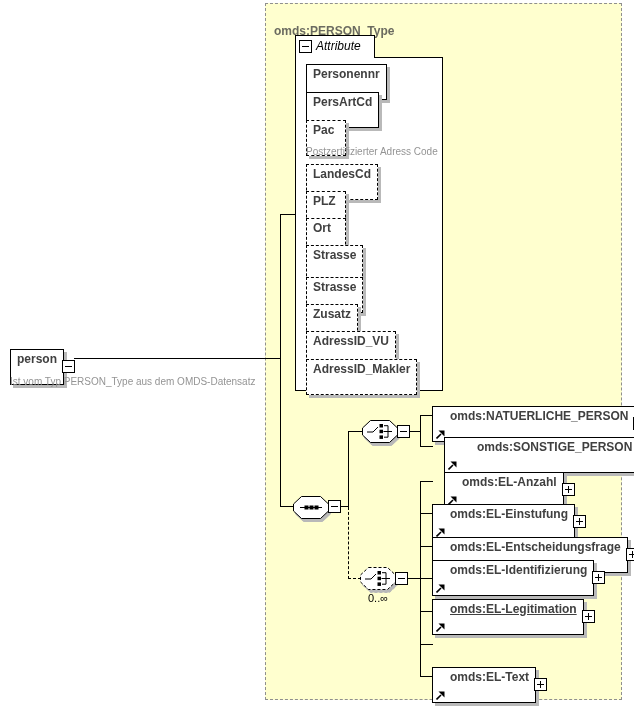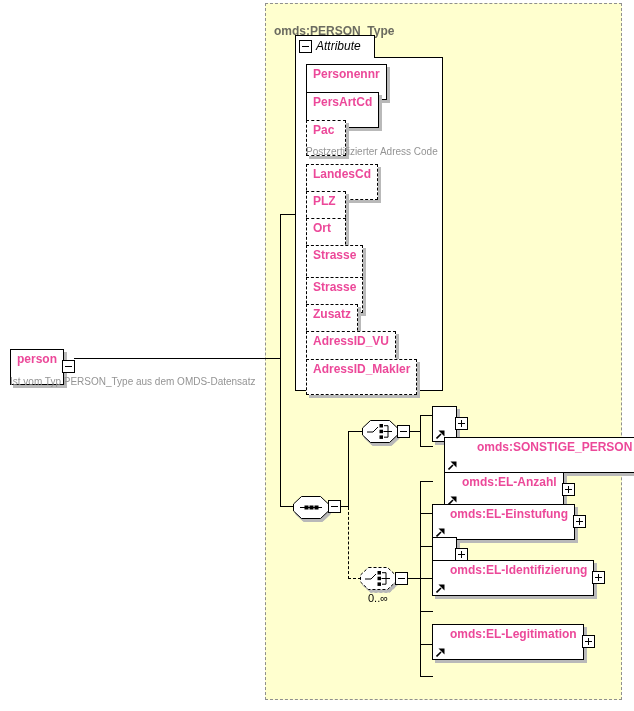--- a/index.html
+++ b/index.html
@@ -12,21 +12,21 @@
     position:absolute;left:265px;top:3px;width:357px;height:697px;
     background:#FFFFCF;border:1px dashed #8f8f8f;box-sizing:border-box;
   }
   .type-title{
     position:absolute;left:8px;top:7px;font-size:12px;font-weight:bold;color:#6b6b60;margin-top:13px;
   }
   
   .node{
     position:absolute;height:36px;line-height:18px;box-sizing:border-box;
     background:#fff;border:1px solid #000;padding:0 6px;
-    font-size:12px;font-weight:bold;color:#ec4899;white-space:nowrap;
+    font-size:12px;font-weight:bold;color:#404040;white-space:nowrap;
     box-shadow:3px 3px 0 #b9b9b9;z-index:3;display:inline-block;
   }
   .node.dashed{border-style:dashed;}
   .attr-min{min-width:40px;}
   .el-node{padding-left:17px;padding-right:6px;}
   .arrow{position:absolute;left:3px;bottom:2px;width:9px;height:9px;}
   
   .attr-body{
     position:absolute;left:295px;top:57px;width:148px;height:334px;
     background:#fff;border:1px solid #000;box-sizing:border-box;z-index:2;
@@ -143,20 +143,21 @@
     <line x1="21.5" y1="11.5" x2="30" y2="11.5" stroke="#000"></line>
   </svg>
   <span class="toggle" style="left:395px;top:572px;"></span>
   <div class="occ-label" style="left:358px;top:592px;">0..∞</div>
 
   <div class="node el-node" style="left:432px;top:406px;">
     <svg class="arrow" viewBox="0 0 9 9">
         <line x1="0.5" y1="8.5" x2="5" y2="4" stroke="#000" stroke-width="1.6"></line>
         <polygon points="2.5,0.5 8.5,0.5 8.5,6.5" fill="#000"></polygon>
       </svg>
+    <span>omds:NATUERLICHE_PERSON</span>
     <span class="toggle plus edge-toggle"></span>
   </div>
   <div class="node el-node" style="left:444px;top:437px;padding-left:32px;">
     <svg class="arrow" viewBox="0 0 9 9">
         <line x1="0.5" y1="8.5" x2="5" y2="4" stroke="#000" stroke-width="1.6"></line>
         <polygon points="2.5,0.5 8.5,0.5 8.5,6.5" fill="#000"></polygon>
       </svg>
     <span>omds:SONSTIGE_PERSON</span>
     <span class="toggle plus edge-toggle"></span>
   </div>
@@ -175,32 +176,41 @@
         <polygon points="2.5,0.5 8.5,0.5 8.5,6.5" fill="#000"></polygon>
       </svg>
     <span>omds:EL-Einstufung</span>
     <span class="toggle plus edge-toggle"></span>
   </div>
   <div class="node el-node" style="left:432px;top:537px;">
     <svg class="arrow" viewBox="0 0 9 9">
         <line x1="0.5" y1="8.5" x2="5" y2="4" stroke="#000" stroke-width="1.6"></line>
         <polygon points="2.5,0.5 8.5,0.5 8.5,6.5" fill="#000"></polygon>
       </svg>
+    <span>omds:EL-Entscheidungsfrage</span>
     <span class="toggle plus edge-toggle"></span>
   </div>
   <div class="node el-node" style="left:432px;top:560px;">
     <svg class="arrow" viewBox="0 0 9 9">
         <line x1="0.5" y1="8.5" x2="5" y2="4" stroke="#000" stroke-width="1.6"></line>
         <polygon points="2.5,0.5 8.5,0.5 8.5,6.5" fill="#000"></polygon>
       </svg>
     <span>omds:EL-Identifizierung</span>
     <span class="toggle plus edge-toggle"></span>
   </div>
-  <div class="node el-node" style="left:432px;top:624px;">
+  <div class="node el-node" style="left:432px;top:599px;text-decoration:underline;">
     <svg class="arrow" viewBox="0 0 9 9">
         <line x1="0.5" y1="8.5" x2="5" y2="4" stroke="#000" stroke-width="1.6"></line>
         <polygon points="2.5,0.5 8.5,0.5 8.5,6.5" fill="#000"></polygon>
       </svg>
     <span>omds:EL-Legitimation</span>
     <span class="toggle plus edge-toggle"></span>
   </div>
+  <div class="node el-node" style="left:432px;top:667px;">
+    <svg class="arrow" viewBox="0 0 9 9">
+        <line x1="0.5" y1="8.5" x2="5" y2="4" stroke="#000" stroke-width="1.6"></line>
+        <polygon points="2.5,0.5 8.5,0.5 8.5,6.5" fill="#000"></polygon>
+      </svg>
+    <span>omds:EL-Text</span>
+    <span class="toggle plus edge-toggle"></span>
+  </div>
 
 </div>
 
 </body></html>

